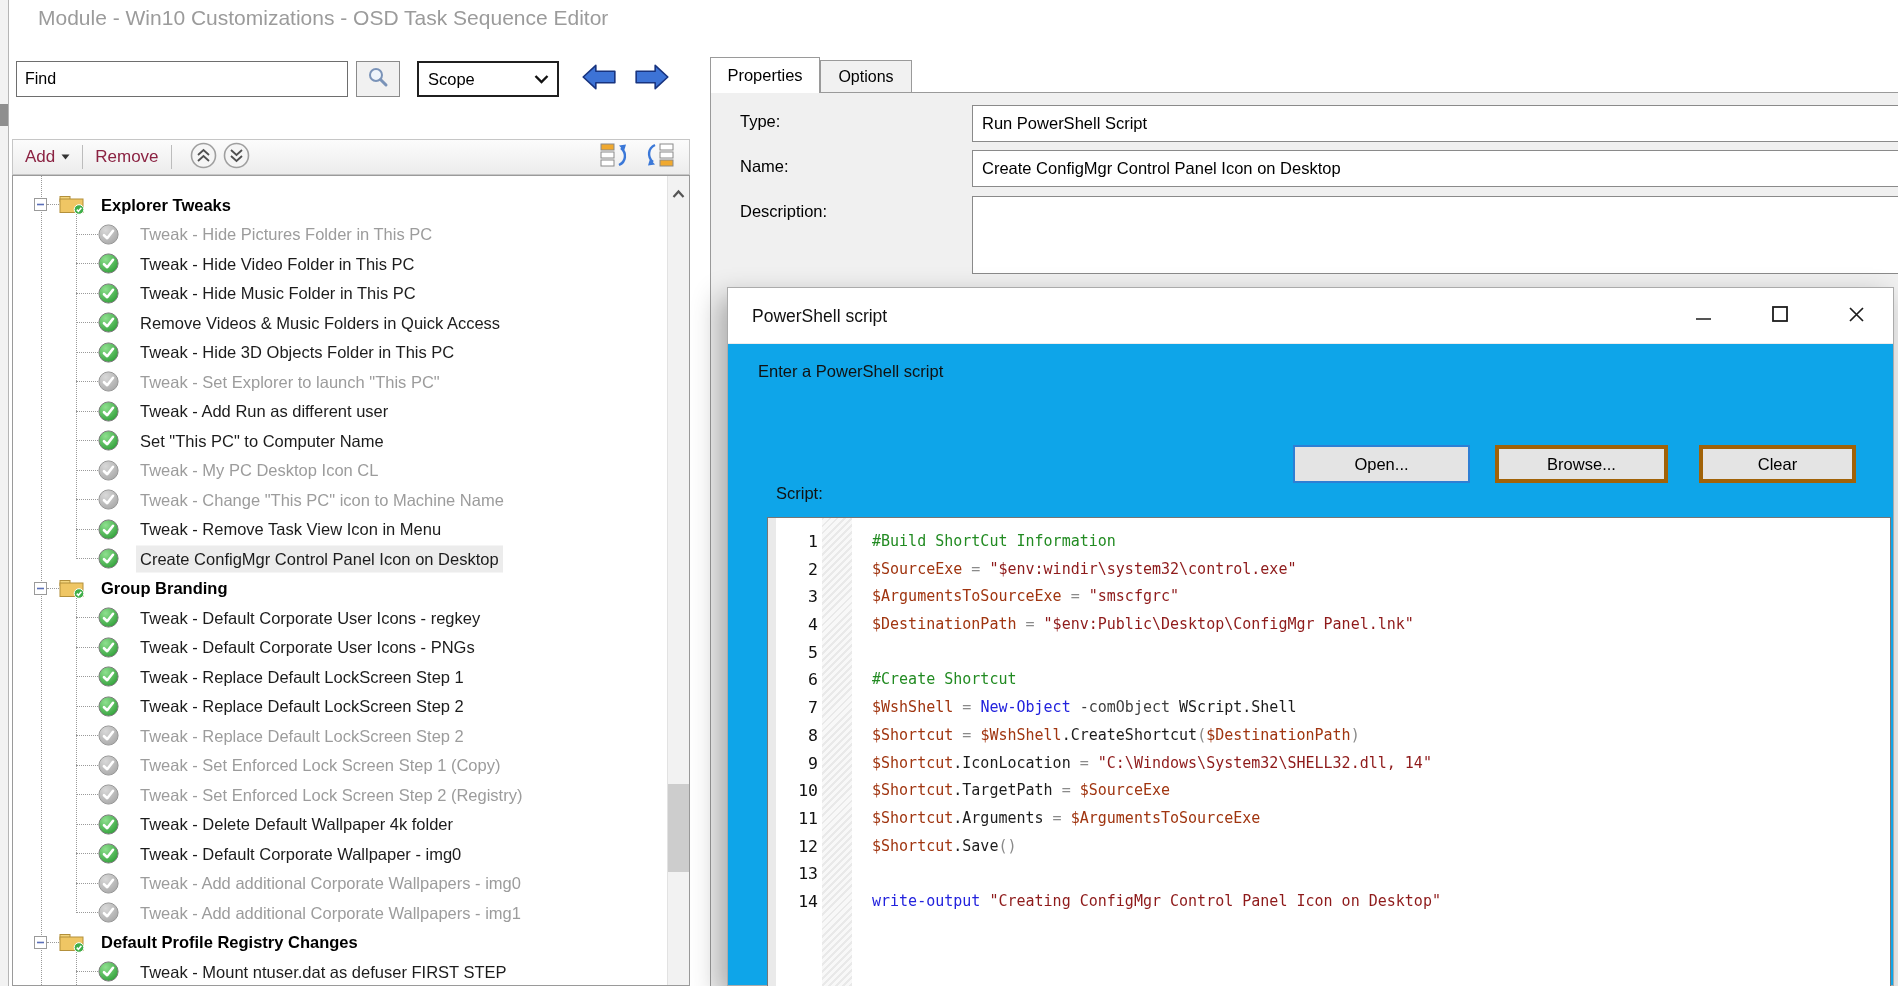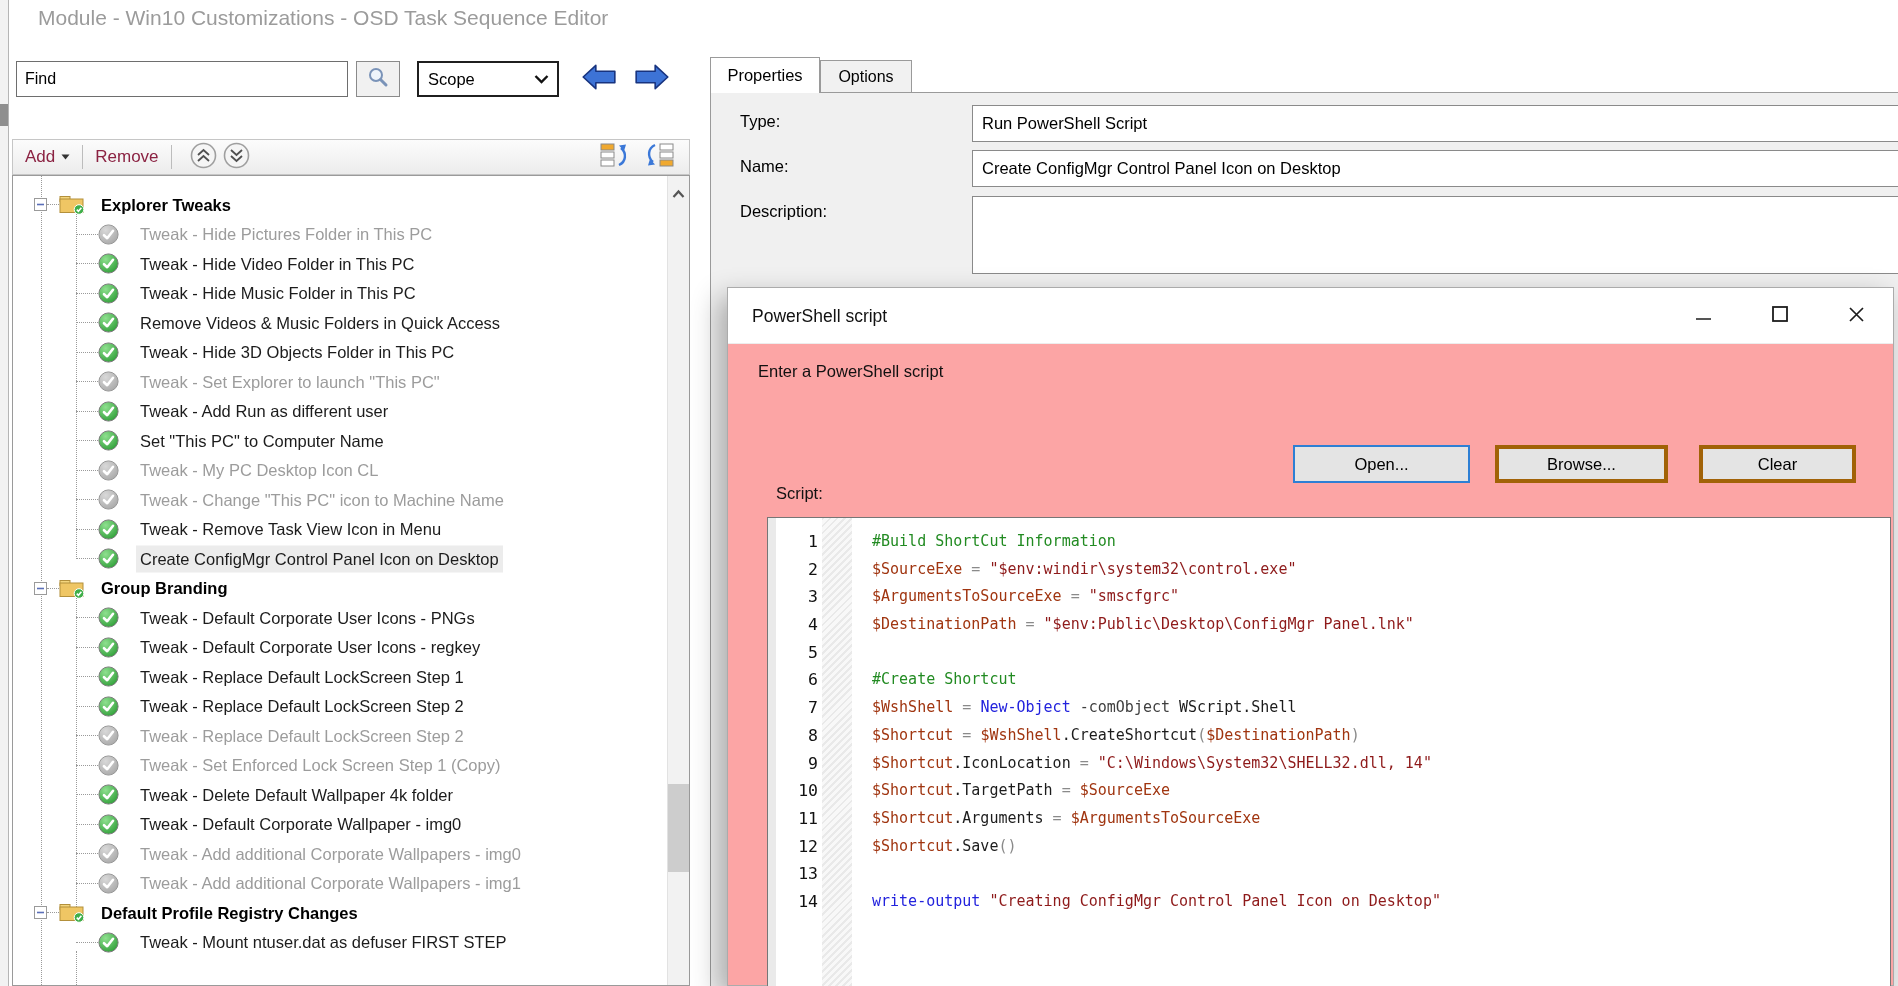--- a/index.html
+++ b/index.html
@@ -64,21 +64,21 @@
   .prop-panel{left:710px;top:92px;width:1188px;height:894px;background:#f0f0f0;
     border-top:1px solid #9a9a9a;border-left:1px solid #9a9a9a;box-sizing:border-box;z-index:2;}
   .flabel{font-size:16.5px;color:#000;z-index:3;}
   .lab-type{left:740px;top:112px;} .lab-name{left:740px;top:157px;} .lab-desc{left:740px;top:202px;}
   .field{left:972px;width:930px;background:#fff;border:1px solid #8a8a8a;box-sizing:border-box;
     font-family:"Liberation Sans",sans-serif;font-size:16.5px;padding:0 9px;z-index:3;color:#000;}
   .f-type{top:105px;height:37px;} .f-name{top:150px;height:37px;}
   .f-desc{top:196px;height:78px;resize:none;padding-top:4px;}
 
   
-  .dialog{left:727px;top:287px;width:1167px;height:699px;background:#fca5a5;border:1px solid #ababab;
+  .dialog{left:727px;top:287px;width:1167px;height:699px;background:#0ea5e9;border:1px solid #ababab;
     box-sizing:border-box;box-shadow:-8px 10px 26px rgba(0,0,0,.30);z-index:5;}
   .dlg-titlebar{position:absolute;left:0;top:0;width:100%;height:56px;background:#fff;border-bottom:1px solid #ededed;box-sizing:border-box;}
   .dlg-title{position:absolute;left:24px;top:50%;transform:translateY(-50%);font-size:17.5px;color:#111;}
   .dlg-controls{position:absolute;right:22px;top:0;height:56px;display:flex;align-items:center;gap:46px;}
   .wbtn{width:30px;height:34px;display:flex;align-items:center;justify-content:center;}
   .dlg-prompt{position:absolute;left:30px;top:74px;font-size:16.5px;color:#111;}
   .dlg-btn{position:absolute;height:38px;background:#e4e4e4;border:4px solid #a16207;box-sizing:border-box;
     display:flex;align-items:center;justify-content:center;font-size:16.5px;color:#000;}
   .btn-open{left:565px;top:157px;width:177px;border:2px solid #2D7FD4;}
   .btn-browse{left:767px;top:157px;width:173px;}
@@ -418,52 +418,52 @@
               <defs>
                 <radialGradient id="gG" cx="35%" cy="28%" r="80%">
                   <stop offset="0" stop-color="#8fe08f"></stop>
                   <stop offset="1" stop-color="#2f9e38"></stop>
                 </radialGradient>
               </defs>
               <circle cx="10.5" cy="10.5" r="9.6" fill="url(#gG)" stroke="#7c7c7c"></circle>
               <path d="M6 11.2 L9.2 14.2 L15 6.8" fill="none" stroke="#fff" stroke-width="2.6" stroke-linecap="round" stroke-linejoin="round"></path>
             </svg>
           </span>
+          <span class="clabel">Tweak - Default Corporate User Icons - regkey</span>
+        </div>
+        <div class="trow enabled">
+          <span class="hdot" style="left:63px;width:22px"></span>
+          <span class="cicon">
+            <svg width="21" height="21" viewBox="0 0 21 21">
+              <defs>
+                <radialGradient id="gG" cx="35%" cy="28%" r="80%">
+                  <stop offset="0" stop-color="#8fe08f"></stop>
+                  <stop offset="1" stop-color="#2f9e38"></stop>
+                </radialGradient>
+              </defs>
+              <circle cx="10.5" cy="10.5" r="9.6" fill="url(#gG)" stroke="#7c7c7c"></circle>
+              <path d="M6 11.2 L9.2 14.2 L15 6.8" fill="none" stroke="#fff" stroke-width="2.6" stroke-linecap="round" stroke-linejoin="round"></path>
+            </svg>
+          </span>
           <span class="clabel">Tweak - Default Corporate User Icons - PNGs</span>
         </div>
         <div class="trow enabled">
           <span class="hdot" style="left:63px;width:22px"></span>
           <span class="cicon">
             <svg width="21" height="21" viewBox="0 0 21 21">
               <defs>
                 <radialGradient id="gG" cx="35%" cy="28%" r="80%">
                   <stop offset="0" stop-color="#8fe08f"></stop>
                   <stop offset="1" stop-color="#2f9e38"></stop>
                 </radialGradient>
               </defs>
               <circle cx="10.5" cy="10.5" r="9.6" fill="url(#gG)" stroke="#7c7c7c"></circle>
               <path d="M6 11.2 L9.2 14.2 L15 6.8" fill="none" stroke="#fff" stroke-width="2.6" stroke-linecap="round" stroke-linejoin="round"></path>
             </svg>
           </span>
-          <span class="clabel">Tweak - Default Corporate User Icons - regkey</span>
-        </div>
-        <div class="trow enabled">
-          <span class="hdot" style="left:63px;width:22px"></span>
-          <span class="cicon">
-            <svg width="21" height="21" viewBox="0 0 21 21">
-              <defs>
-                <radialGradient id="gG" cx="35%" cy="28%" r="80%">
-                  <stop offset="0" stop-color="#8fe08f"></stop>
-                  <stop offset="1" stop-color="#2f9e38"></stop>
-                </radialGradient>
-              </defs>
-              <circle cx="10.5" cy="10.5" r="9.6" fill="url(#gG)" stroke="#7c7c7c"></circle>
-              <path d="M6 11.2 L9.2 14.2 L15 6.8" fill="none" stroke="#fff" stroke-width="2.6" stroke-linecap="round" stroke-linejoin="round"></path>
-            </svg>
-          </span>
           <span class="clabel">Tweak - Replace Default LockScreen Step 1</span>
         </div>
         <div class="trow enabled">
           <span class="hdot" style="left:63px;width:22px"></span>
           <span class="cicon">
             <svg width="21" height="21" viewBox="0 0 21 21">
               <defs>
                 <radialGradient id="gG" cx="35%" cy="28%" r="80%">
                   <stop offset="0" stop-color="#8fe08f"></stop>
                   <stop offset="1" stop-color="#2f9e38"></stop>
@@ -499,20 +499,36 @@
                 <radialGradient id="gY" cx="35%" cy="28%" r="80%">
                   <stop offset="0" stop-color="#d9d9d9"></stop>
                   <stop offset="1" stop-color="#a8a8a8"></stop>
                 </radialGradient>
               </defs>
               <circle cx="10.5" cy="10.5" r="9.6" fill="url(#gY)" stroke="#989898"></circle>
               <path d="M6 11.2 L9.2 14.2 L15 6.8" fill="none" stroke="#fff" stroke-width="2.6" stroke-linecap="round" stroke-linejoin="round"></path>
             </svg>
           </span>
           <span class="clabel">Tweak - Set Enforced Lock Screen Step 1 (Copy)</span>
+        </div>
+        <div class="trow disabled">
+          <span class="hdot" style="left:63px;width:22px"></span>
+          <span class="cicon">
+            <svg width="21" height="21" viewBox="0 0 21 21">
+              <defs>
+                <radialGradient id="gY" cx="35%" cy="28%" r="80%">
+                  <stop offset="0" stop-color="#d9d9d9"></stop>
+                  <stop offset="1" stop-color="#a8a8a8"></stop>
+                </radialGradient>
+              </defs>
+              <circle cx="10.5" cy="10.5" r="9.6" fill="url(#gY)" stroke="#989898"></circle>
+              <path d="M6 11.2 L9.2 14.2 L15 6.8" fill="none" stroke="#fff" stroke-width="2.6" stroke-linecap="round" stroke-linejoin="round"></path>
+            </svg>
+          </span>
+          <span class="clabel">Tweak - Set Enforced Lock Screen Step 2 (Registry)</span>
         </div>
         <div class="trow enabled">
           <span class="hdot" style="left:63px;width:22px"></span>
           <span class="cicon">
             <svg width="21" height="21" viewBox="0 0 21 21">
               <defs>
                 <radialGradient id="gG" cx="35%" cy="28%" r="80%">
                   <stop offset="0" stop-color="#8fe08f"></stop>
                   <stop offset="1" stop-color="#2f9e38"></stop>
                 </radialGradient>

